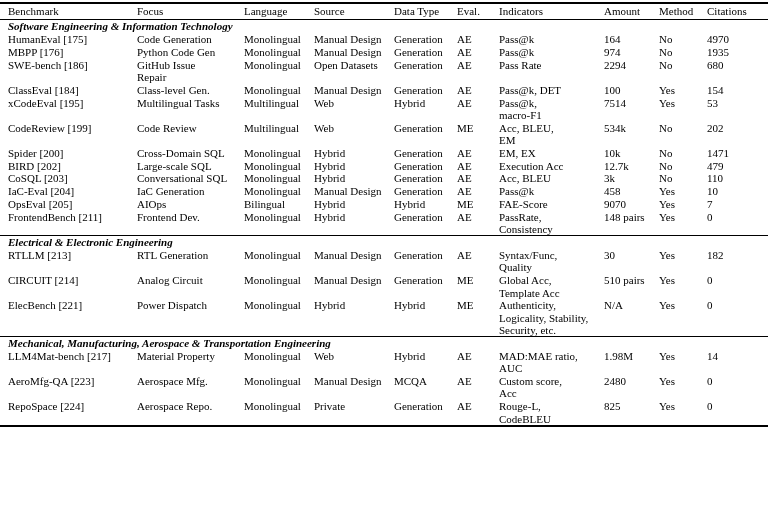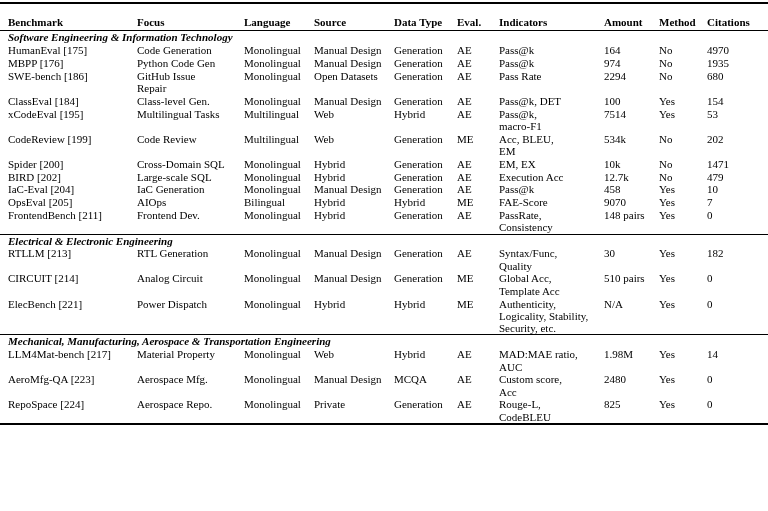--- a/index.html
+++ b/index.html
@@ -32,23 +32,23 @@
     text-align: left;
     padding: 0 3px 0 0;
     white-space: pre-line;
     overflow: hidden;
   }
   .bench-table th:first-child,
   .bench-table td:first-child {
     padding-left: 8px;
   }
   .bench-table thead th {
-    font-weight: bold;
+    font-weight: normal;
     border-bottom: 1.3px solid #000000;
-    padding-top: 12px;
+    padding-top: 1px;
     padding-bottom: 2px;
   }
   .bench-table tr.section-row td {
     border-top: 1.5px solid #000000;
     font-weight: bold;
     font-style: italic;
     white-space: nowrap;
     margin-top: 20px;
   }
   .bench-table tbody tr.data-row td {
@@ -183,20 +183,32 @@
           <td>Monolingual</td>
           <td>Hybrid</td>
           <td>Generation</td>
           <td>AE</td>
           <td>Execution Acc</td>
           <td>12.7k</td>
           <td>No</td>
           <td>479</td>
         </tr>
         <tr class="data-row">
+          <td>CoSQL [203]</td>
+          <td>Conversational SQL</td>
+          <td>Monolingual</td>
+          <td>Hybrid</td>
+          <td>Generation</td>
+          <td>AE</td>
+          <td>Acc, BLEU</td>
+          <td>3k</td>
+          <td>No</td>
+          <td>110</td>
+        </tr>
+        <tr class="data-row">
           <td>IaC-Eval [204]</td>
           <td>IaC Generation</td>
           <td>Monolingual</td>
           <td>Manual Design</td>
           <td>Generation</td>
           <td>AE</td>
           <td>Pass@k</td>
           <td>458</td>
           <td>Yes</td>
           <td>10</td>

